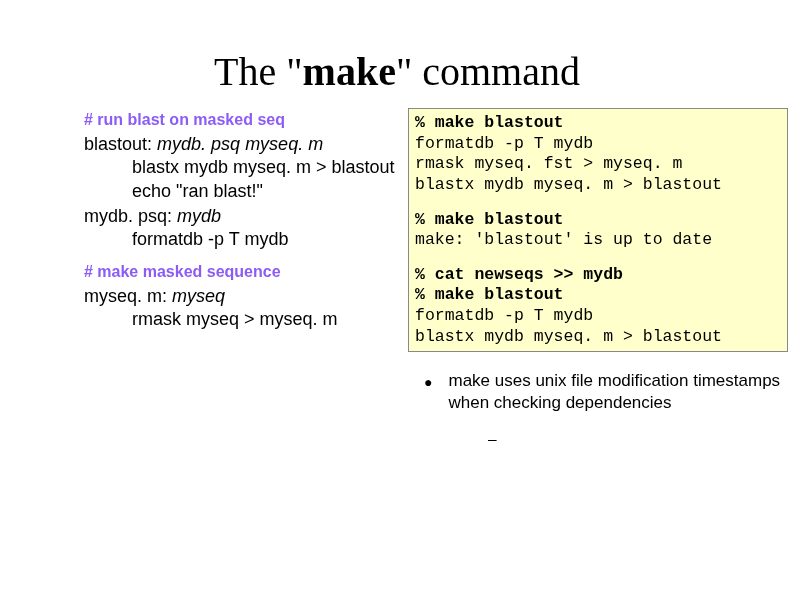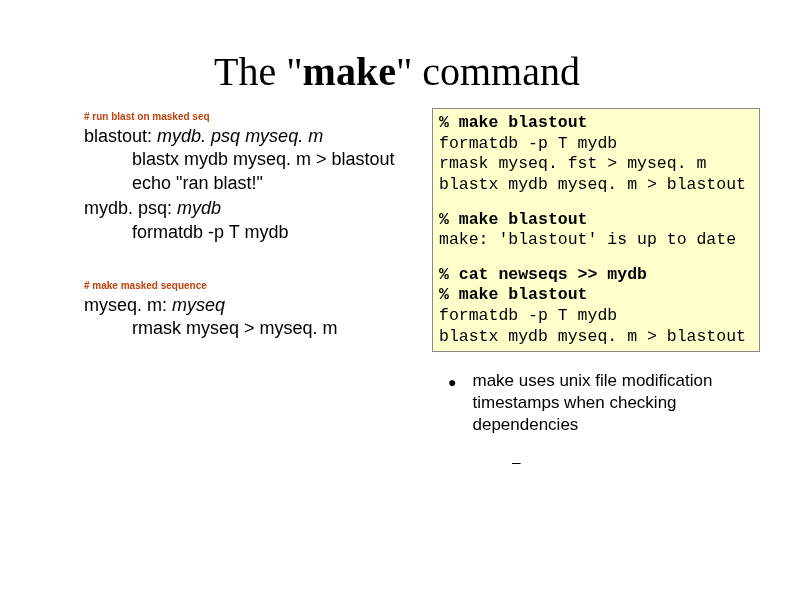--- a/index.html
+++ b/index.html
@@ -32,33 +32,33 @@
   .left {
     position: absolute;
     top: 104px;
     left: 84px;
     width: 320px;
     font-size: 18px;
     line-height: 1.3;
     color: #000;
   }
   .left .comment {
-    color: #c2410c;
-    font-size: 10px;
+    color: #8b5cf6;
+    font-size: 16px;
     font-weight: bold;
     margin-top: 6px;
   }
   .left .target-line { margin-top: 2px; }
   .left .recipe { padding-left: 48px; }
   .left em { font-style: italic; }
   .right {
     position: absolute;
     top: 108px;
-    left: 432px;
-    width: 328px;
+    left: 408px;
+    width: 380px;
   }
   .term {
     background: #ffffcc;
     border: 1px solid #888;
     padding: 4px 6px;
     font-family: "Courier New", Courier, monospace;
     font-size: 16.5px;
     line-height: 1.25;
     color: #000;
     white-space: pre-wrap;
@@ -105,21 +105,21 @@
     <div class="comment"># run blast on masked seq</div>
     <div class="target-line"><span>blastout:</span> <em>mydb. psq</em> <em>myseq. m</em>
     </div>
     <div class="recipe">blastx mydb myseq. m &gt; blastout</div>
     <div class="recipe">echo "ran blast!"</div>
 
     <div class="target-line"><span>mydb. psq:</span> <em>mydb</em>
     </div>
     <div class="recipe">formatdb -p T mydb</div>
 
-    <div class="comment" style="margin-top:35px"># make masked sequence</div>
+    <div class="comment" style="margin-top:10px"># make masked sequence</div>
     <div class="target-line"><span>myseq. m:</span> <em>myseq</em>
     </div>
     <div class="recipe">rmask myseq &gt; myseq. m</div>
   </div>
 
   <div class="right">
     <div class="term"><span class="prompt">% make blastout</span>
 <span>formatdb -p T mydb</span>
 <span>rmask myseq. fst &gt; myseq. m</span>
 <span>blastx mydb myseq. m &gt; blastout</span>

